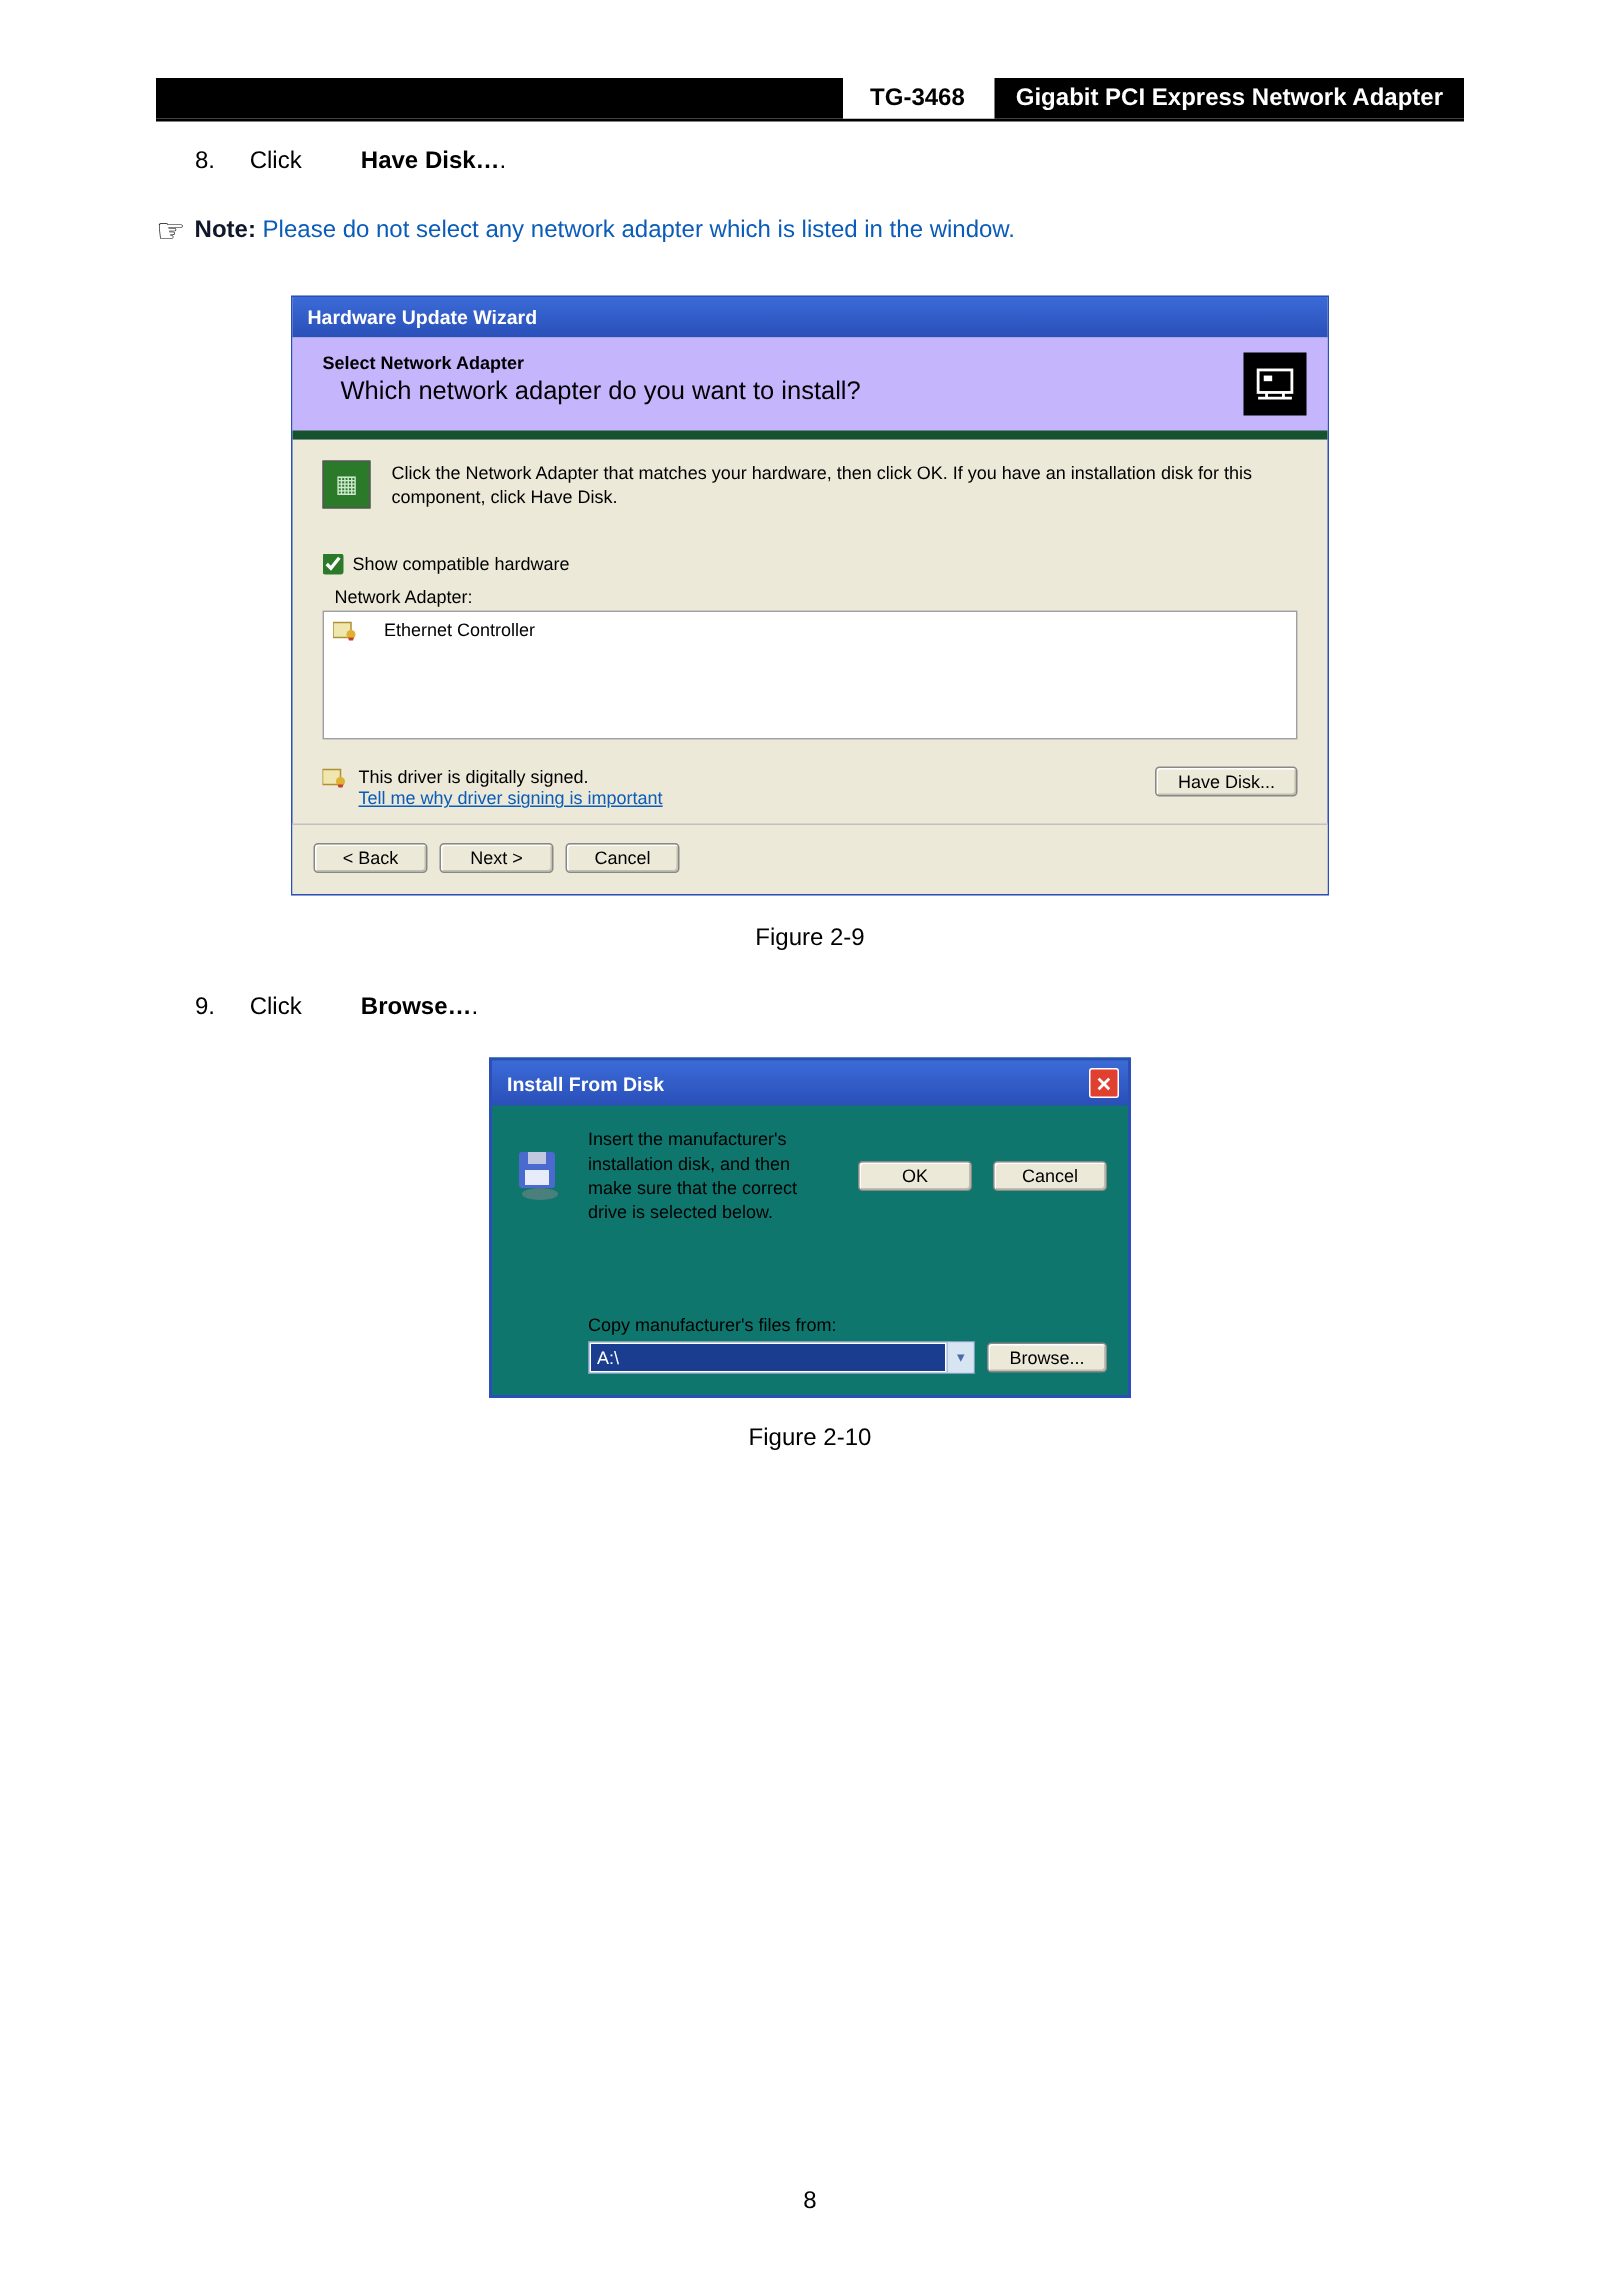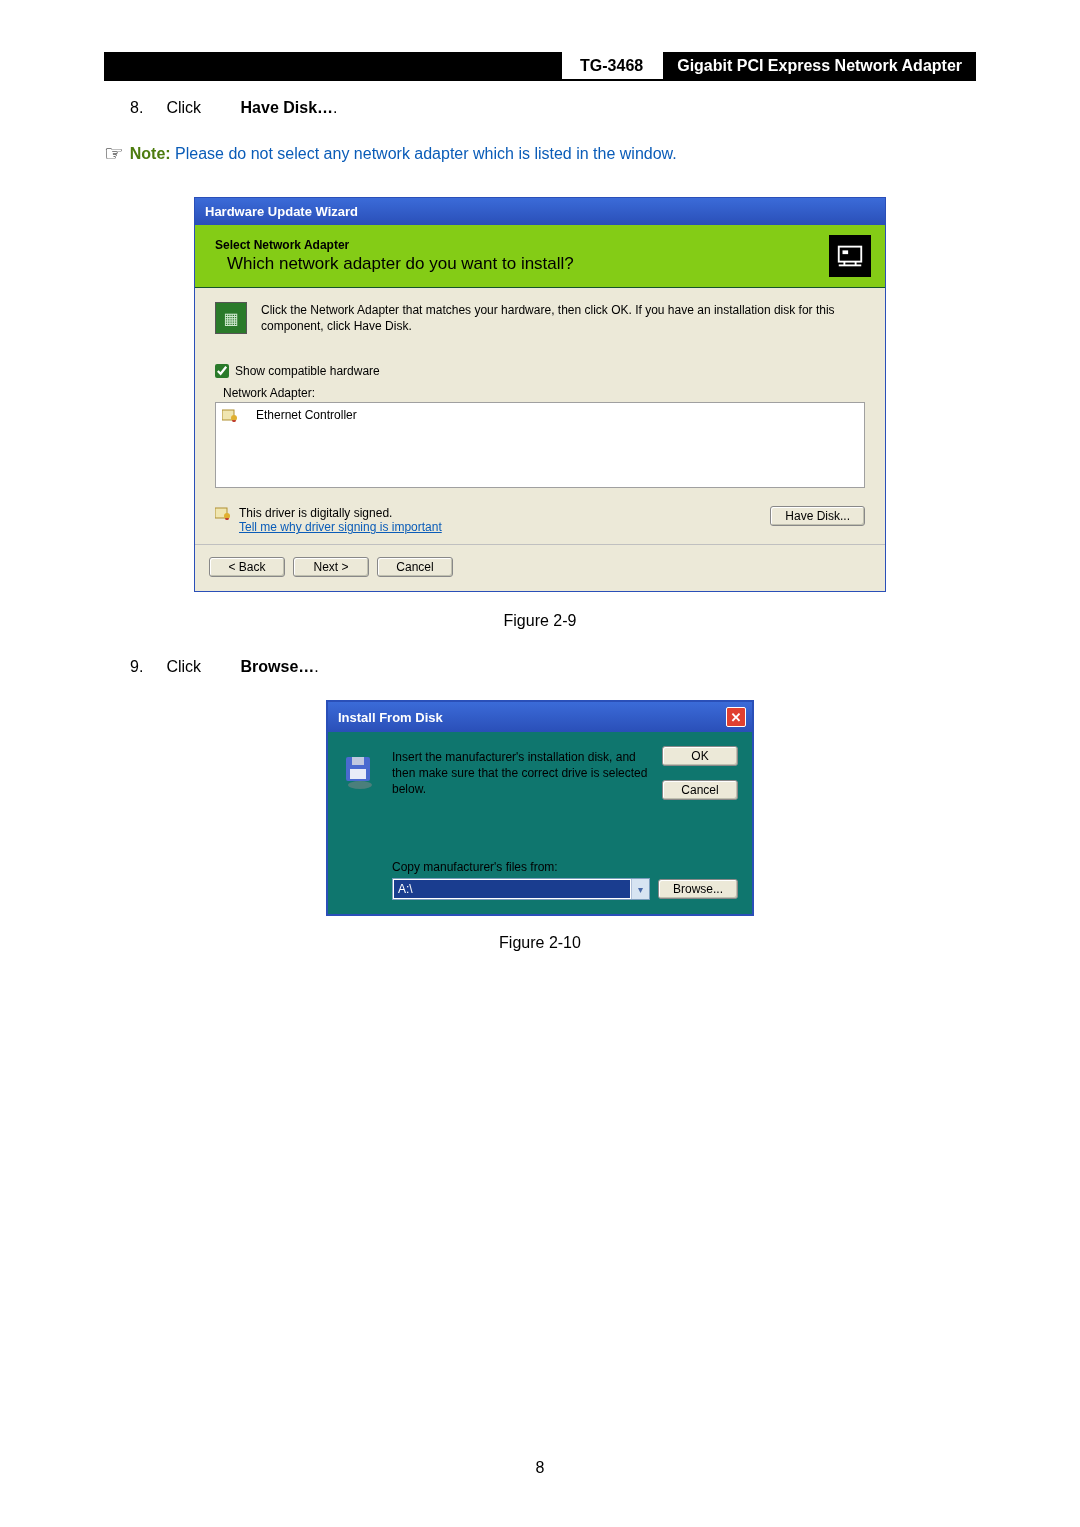--- a/index.html
+++ b/index.html
@@ -50,45 +50,45 @@
   margin-bottom: 30px;
   display: flex;
   align-items: center;
   gap: 4px;
 }
 .hand-icon {
   font-size: 22px;
   color: #000;
   margin-right: 2px;
 }
-.note-bold { font-weight: bold; color: #4d7c0f; }
+.note-bold { font-weight: bold; color: #0f172a; }
 
 
 .wizard {
   width: 692px;
   margin: 0 auto 20px auto;
   border: 1px solid #2a4fb8;
   background: #ece9d8;
   font-family: Tahoma, Arial, sans-serif;
   font-size: 12px;
 }
 .wizard-title {
   background: linear-gradient(#3b6bd8, #2a4fb8);
   color: #fff;
   font-weight: bold;
   font-size: 13px;
   padding: 6px 10px;
 }
 .wizard-head {
-  background: #84cc16;
+  background: #c4b5fd;
   padding: 10px 14px 10px 20px;
-  border-bottom: 1px solid #14532d;
+  border-bottom: 6px solid #14532d;
   display: flex;
   justify-content: space-between;
-  align-items: center;
+  align-items: flex-start;
 }
 .wizard-head-text { }
 .wizard-head-title { font-weight: bold; font-size: 12px; }
 .wizard-head-sub { font-size: 17px; margin-left: 12px; margin-top: 2px; }
 .wizard-head-icon {
   width: 42px; height: 42px;
   background: #000;
   display: flex; align-items: center; justify-content: center;
 }
 .wizard-head-icon svg { width: 30px; height: 30px; }
@@ -200,21 +200,21 @@
 .ifd-body {
   padding: 14px 14px 14px 14px;
 }
 .ifd-top {
   display: flex; gap: 14px; align-items: center;
 }
 .ifd-disk-icon {
   width: 36px; height: 36px; flex-shrink: 0;
 }
 .ifd-top-text { flex: 1; font-size: 12px; line-height: 1.35; }
-.ifd-top-btns { display: flex; flex-direction: column; gap: 14px; }
+.ifd-top-btns { display: flex; flex-direction: row; gap: 14px; }
 .ifd-copy-label {
   margin-top: 60px;
   margin-left: 50px;
   font-size: 12px;
   margin-bottom: 4px;
 }
 .ifd-bottom-row {
   display: flex; gap: 8px; margin-left: 50px; align-items: center;
 }
 .ifd-combo {

